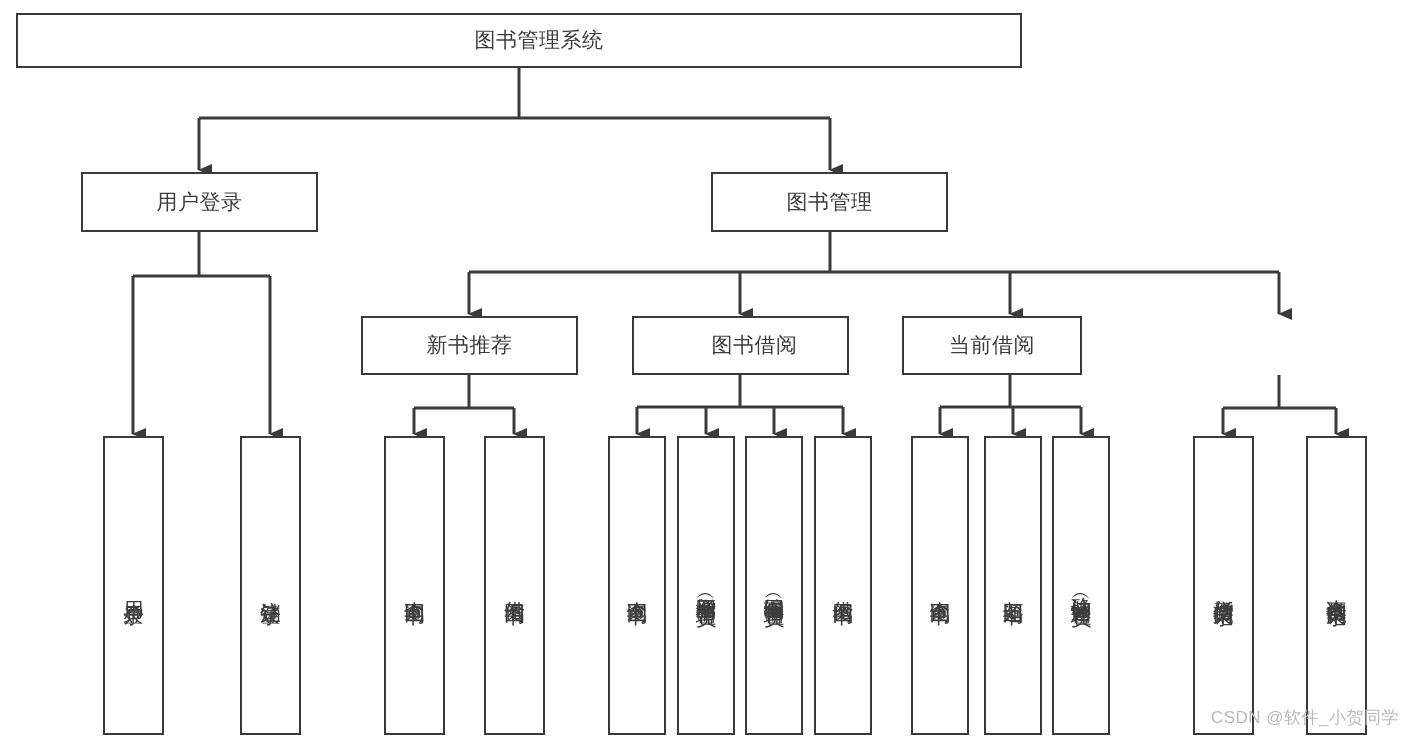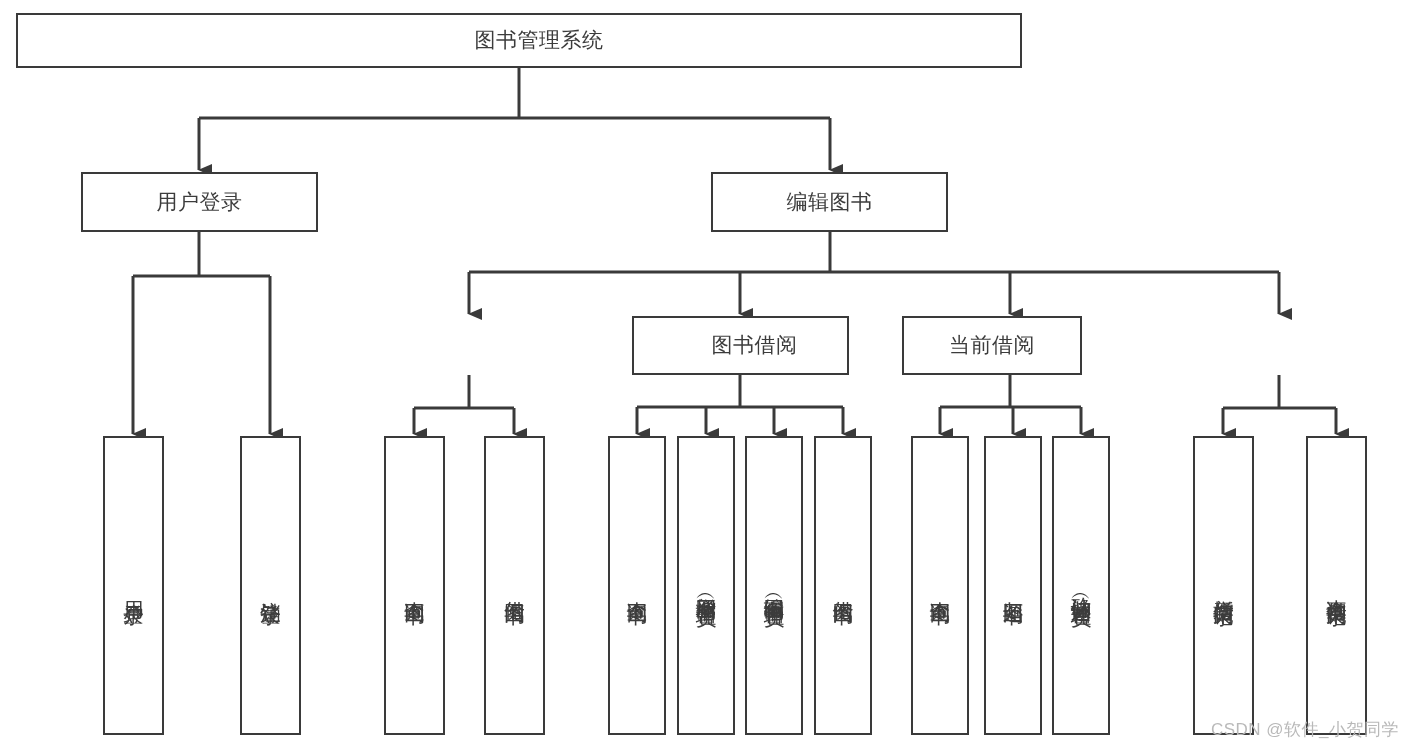--- a/index.html
+++ b/index.html
@@ -48,21 +48,21 @@
     padding-top: 4px;
   }
   .node.v .vtext {
     writing-mode: vertical-rl;
     text-orientation: upright;
     display: block;
   }
   #watermark {
     position: absolute;
     right: 6px;
-    bottom: 6px;
+    bottom: 18px;
     font-size: 17px;
     color: #b9b9b9;
     letter-spacing: 0.5px;
     white-space: nowrap;
   }
 </style>
 </head>
 <body>
 
 <div id="canvas" style="background: rgb(255, 255, 255);">
@@ -120,23 +120,26 @@
   </svg>
 
   <div class="node h" id="n-root" style="left: 16px; top: 13px; width: 1006px; height: 55px; border-color: rgb(58, 58, 58); color: rgb(60, 60, 60); background: rgb(255, 255, 255); padding-left: 40px;">
     <span>图书管理系统</span>
   </div>
 
   <div class="node h" id="n-l2-0" style="left: 81px; top: 172px; width: 237px; height: 60px; border-color: rgb(58, 58, 58); color: rgb(60, 60, 60); background: rgb(255, 255, 255);">
     <span>用户登录</span>
   </div>
   <div class="node h" id="n-l2-1" style="left: 711px; top: 172px; width: 237px; height: 60px; border-color: rgb(58, 58, 58); color: rgb(60, 60, 60); background: rgb(255, 255, 255);">
-    <span>编辑图书</span>
+    <span>图书管理</span>
   </div>
 
+  <div class="node h" id="n-l3-0" style="left: 361px; top: 316px; width: 217px; height: 59px; border-color: rgb(58, 58, 58); color: rgb(60, 60, 60); background: rgb(255, 255, 255);">
+    <span>新书推荐</span>
+  </div>
   <div class="node h" id="n-l3-1" style="left: 632px; top: 316px; width: 217px; height: 59px; border-color: rgb(58, 58, 58); color: rgb(60, 60, 60); background: rgb(255, 255, 255); padding-left: 28px;">
     <span>图书借阅</span>
   </div>
   <div class="node h" id="n-l3-2" style="left: 902px; top: 316px; width: 180px; height: 59px; border-color: rgb(58, 58, 58); color: rgb(60, 60, 60); background: rgb(255, 255, 255);">
     <span>当前借阅</span>
   </div>
 
   <div class="node v" id="n-leaf-0" style="left: 103px; top: 436px; width: 61px; height: 299px; border-color: rgb(58, 58, 58); color: rgb(60, 60, 60); background: rgb(255, 255, 255);">
     <span class="vtext">用户登录</span>
   </div>

